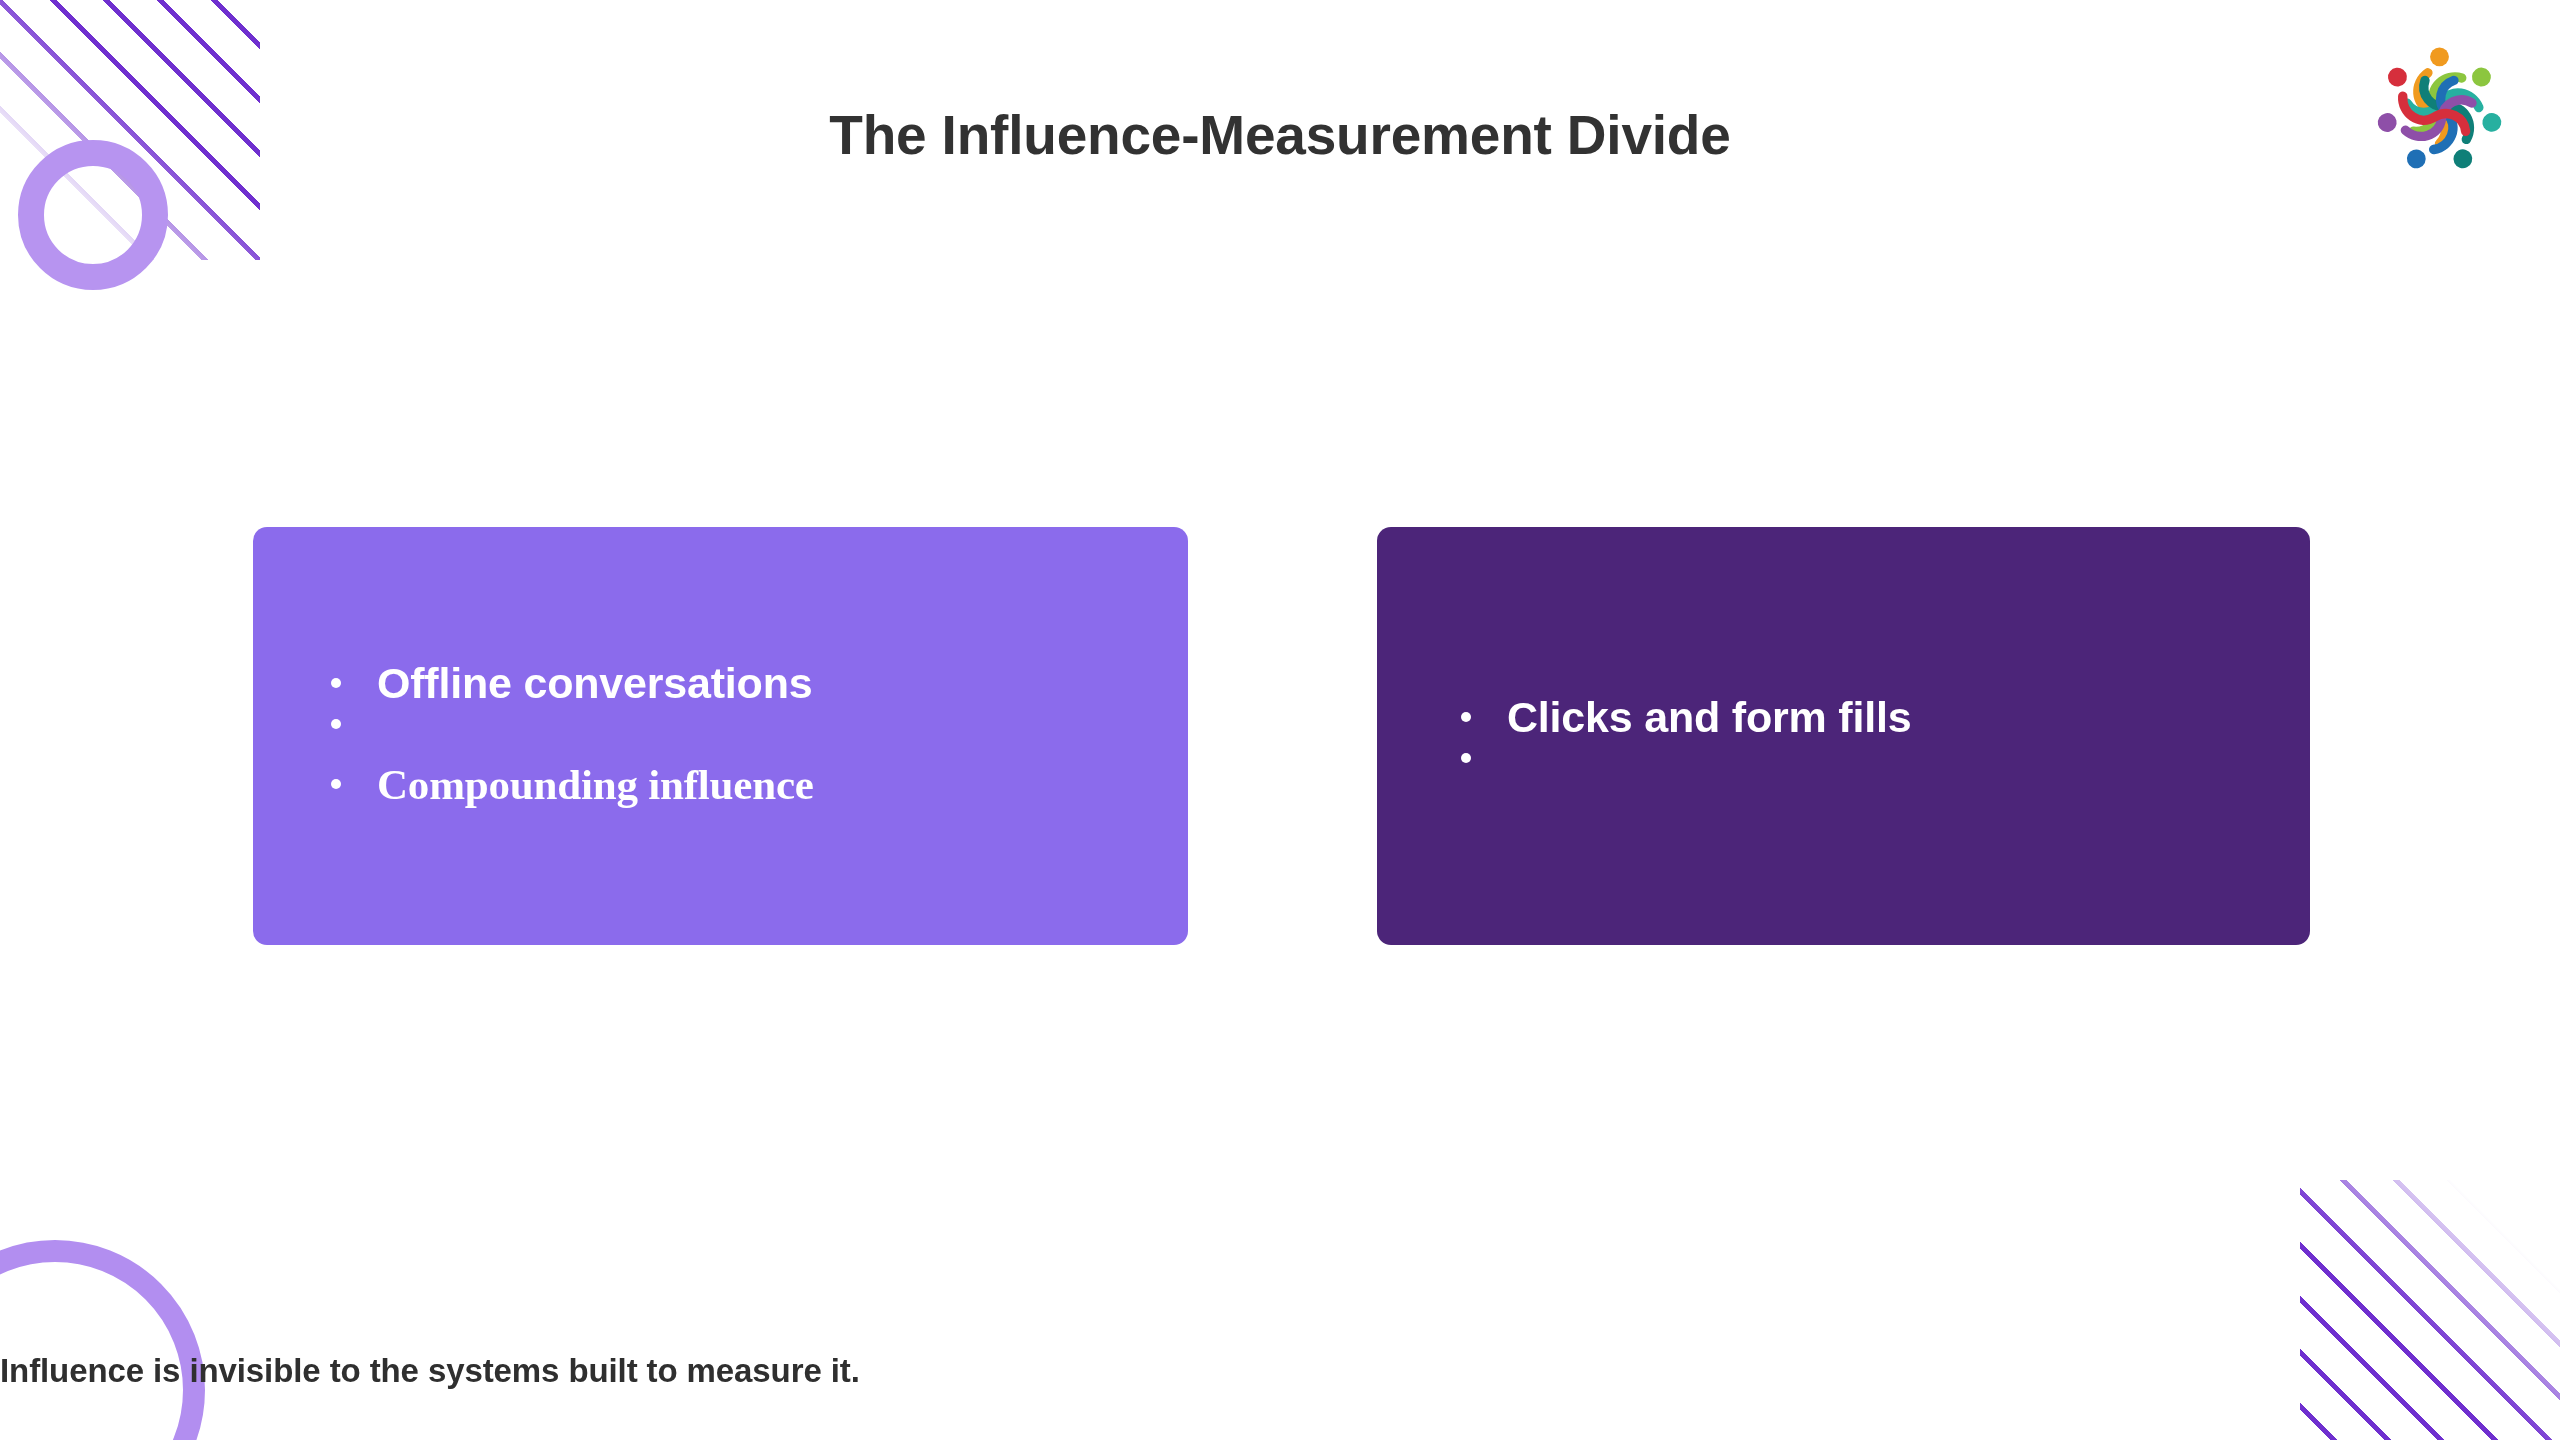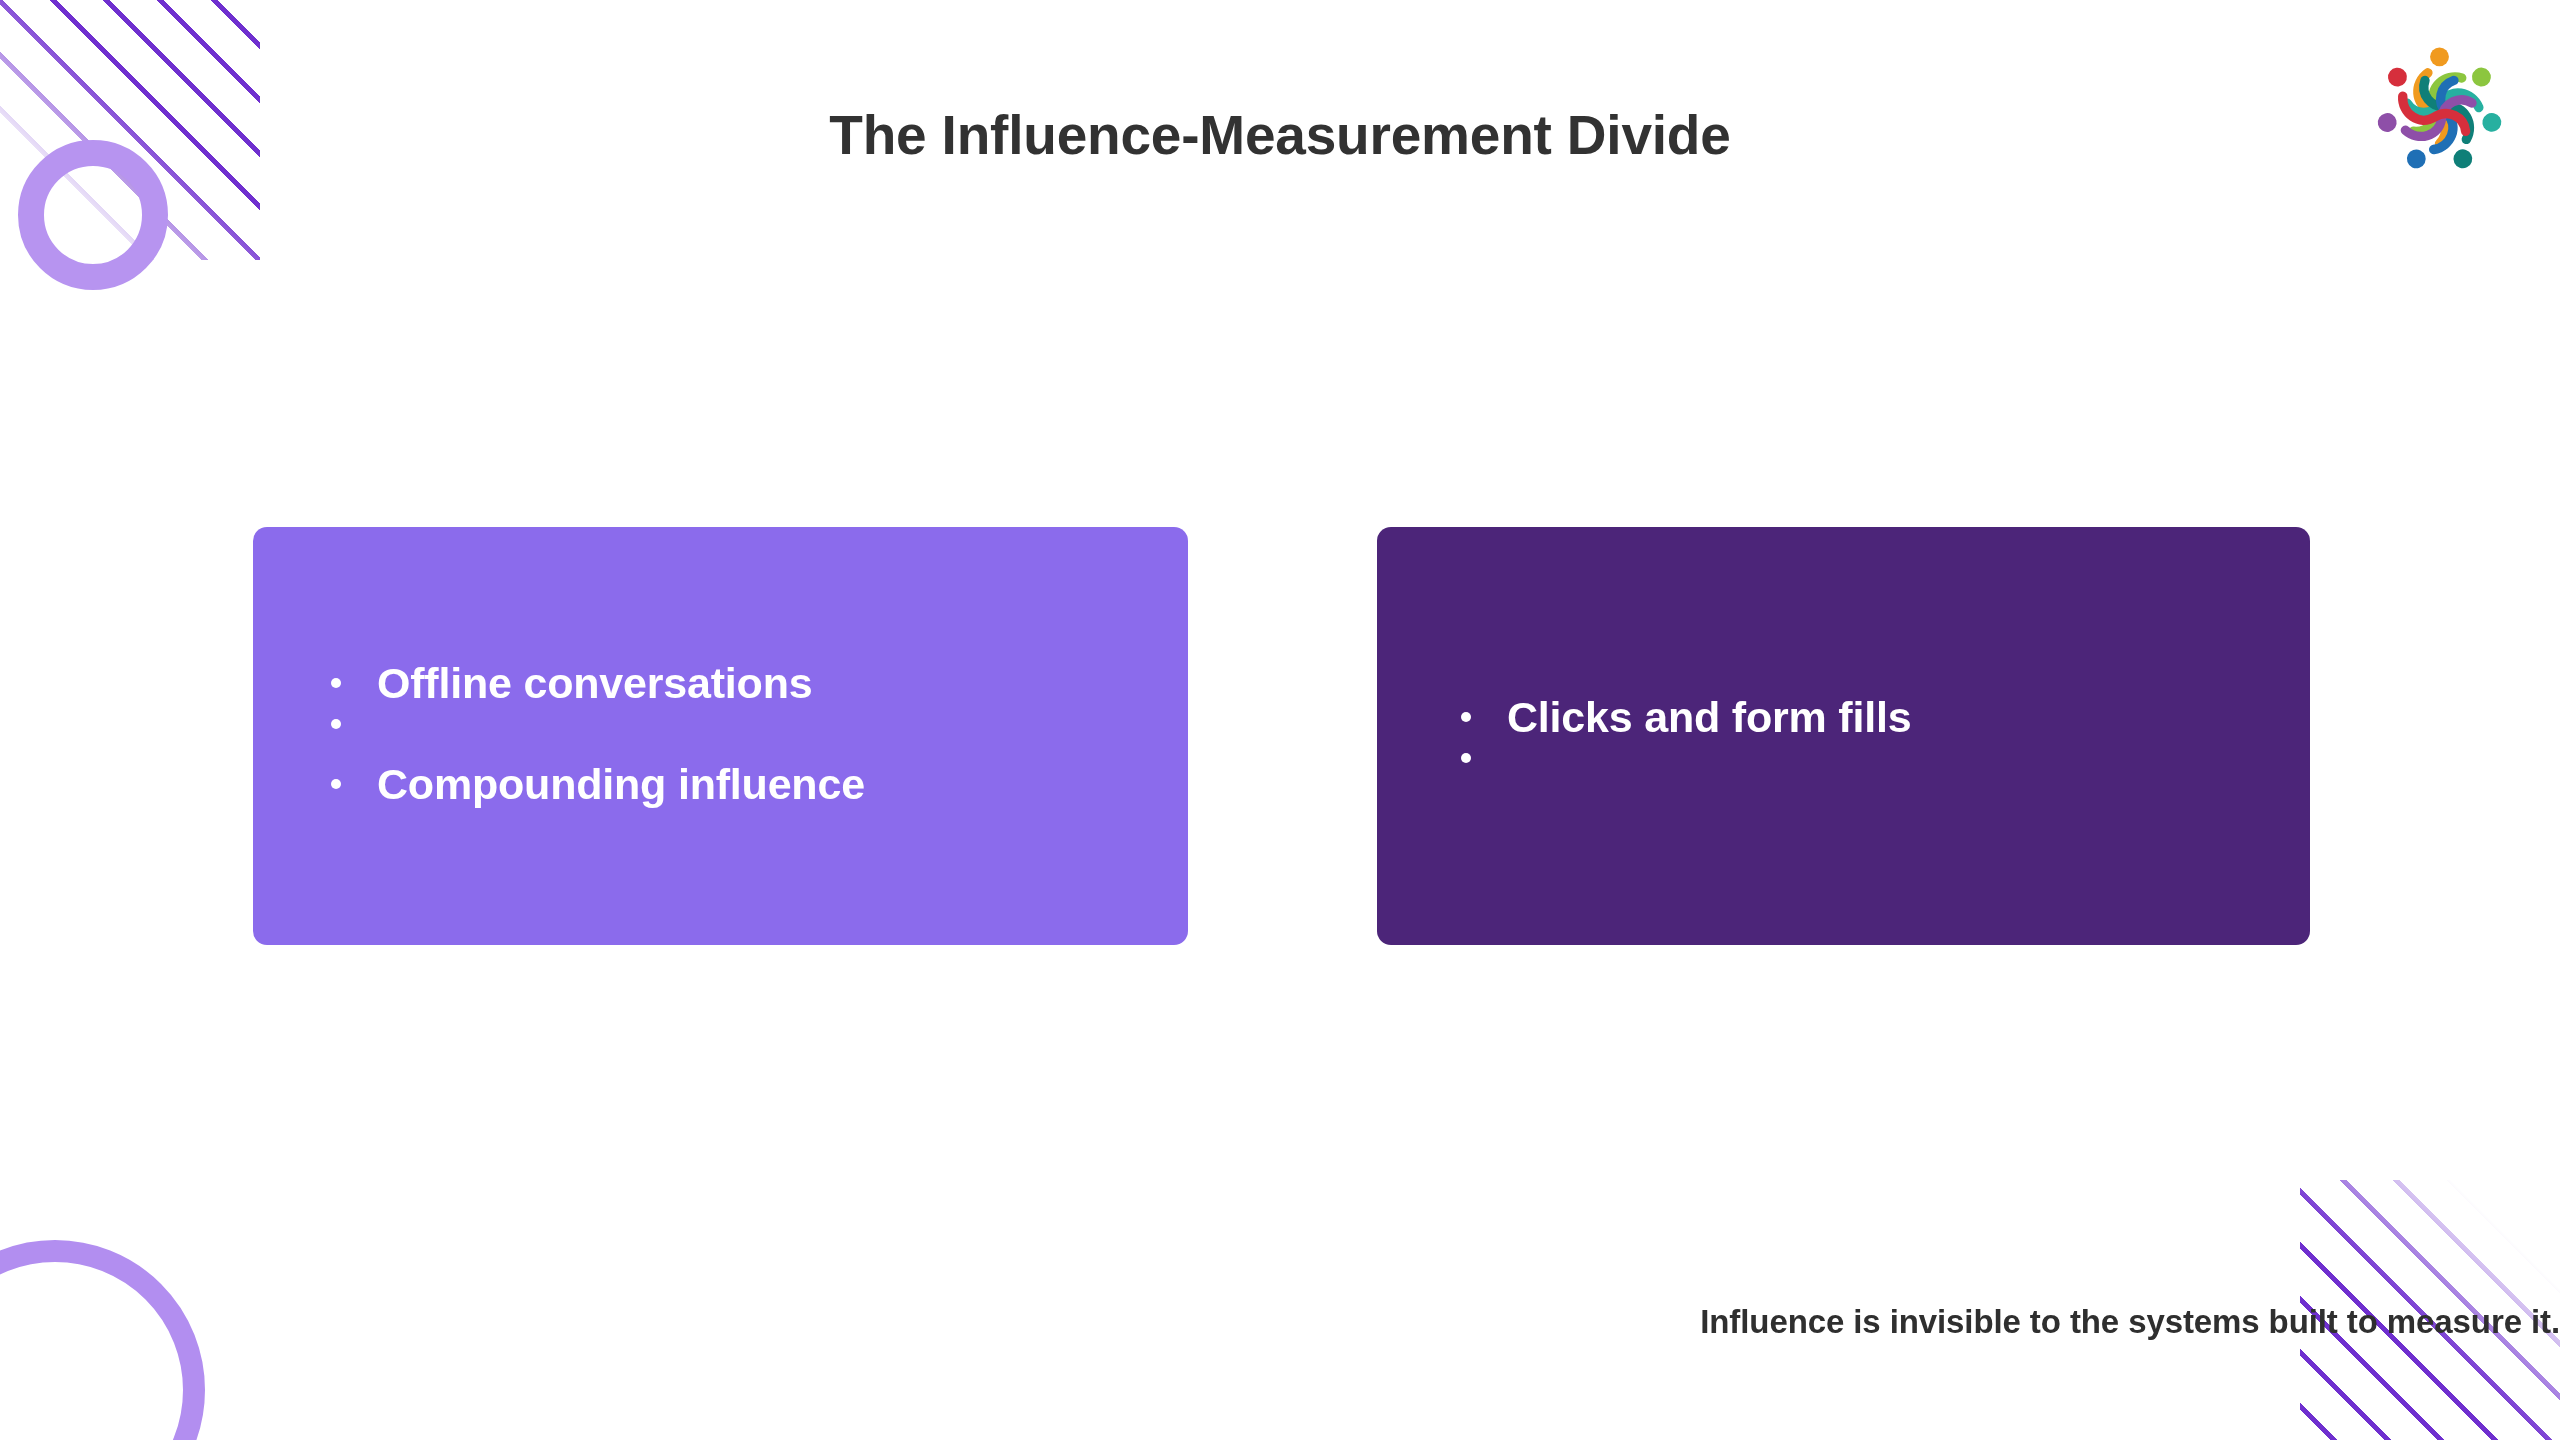--- a/index.html
+++ b/index.html
@@ -94,38 +94,38 @@
   .bullet-row {
     display:flex;
     align-items:baseline;
     color:#ffffff;
     font-size:43px;
     font-weight:bold;
     line-height:1.0;
     margin:0 0 24px 0;
     letter-spacing:-0.2px;
   }
-  .bullet-row:last-child { margin-bottom:4px; }
+  .bullet-row:last-child { margin-bottom:4px;font-family:Liberation Serif, serif; }
   .bullet-dot {
     flex:0 0 auto;
     width:10px; height:10px;
     border-radius:50%;
     background:#ffffff;
     margin-right:36px;
     position:relative;
     top:-10px;
   }
   .bullet-text { display:block; }
 
   
   .caption {
     position:absolute;
-    left:0; top:1303px;
+    left:0; top:1352px;
     width:2560px;
-    text-align:right;
+    text-align:left;
     font-size:33px;
     font-weight:bold;
     color:#2f2f2f;
     letter-spacing:-0.1px;
   }
 
   
   .logo {
     position:absolute;
     right:48px; top:38px;

